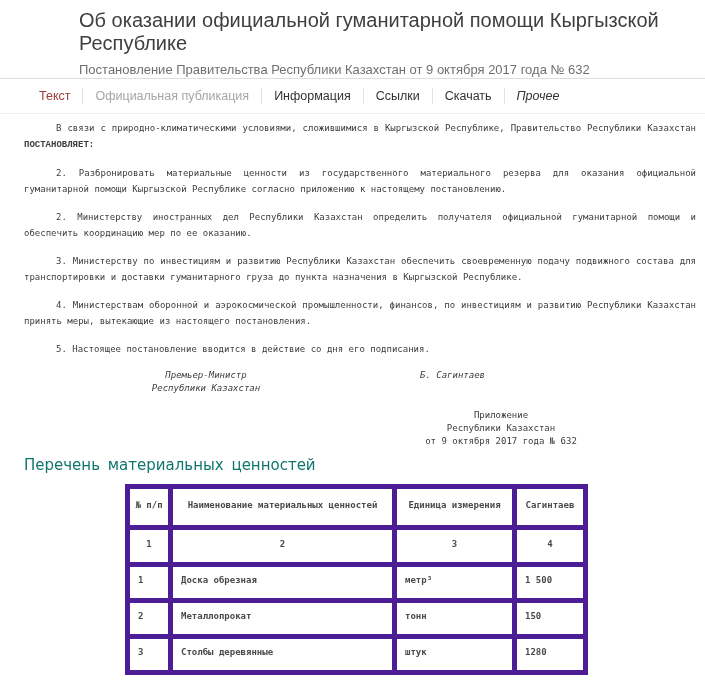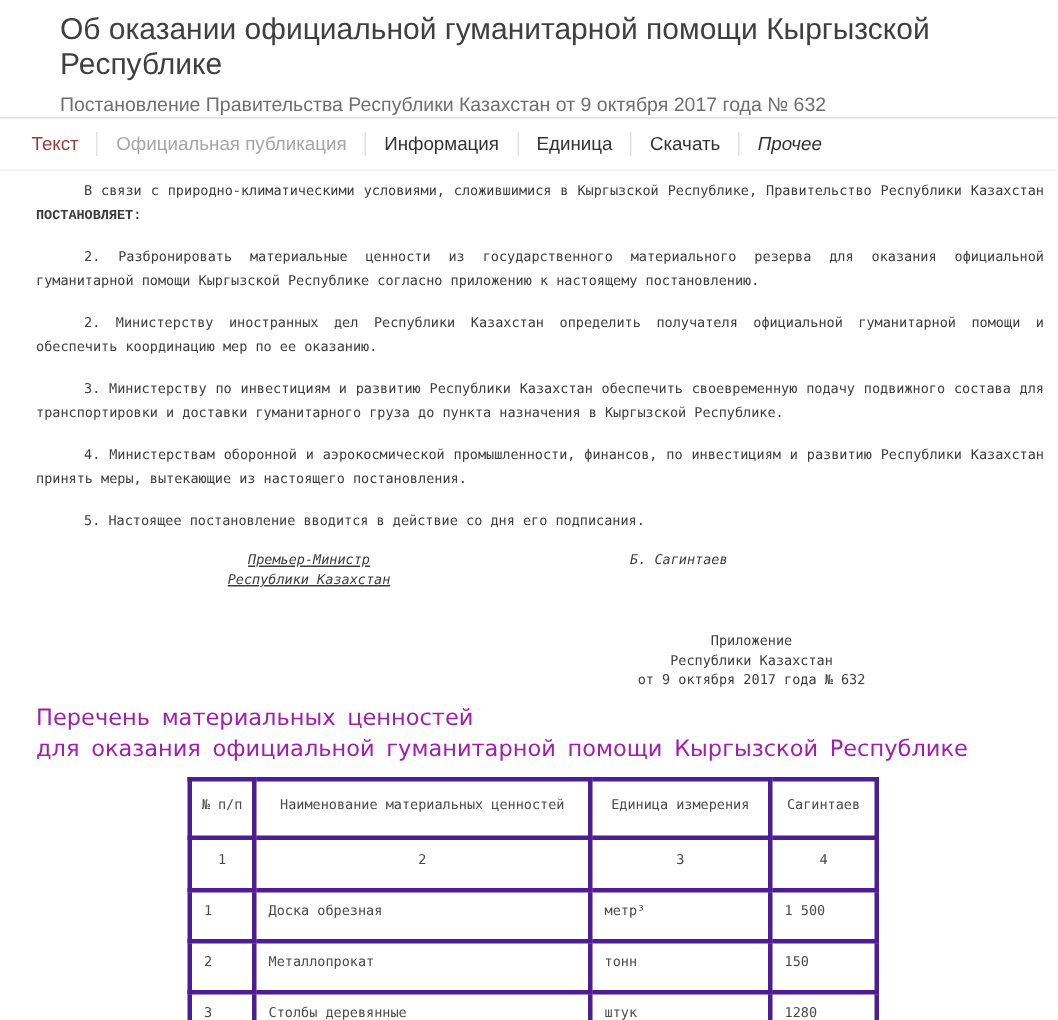--- a/index.html
+++ b/index.html
@@ -11,20 +11,21 @@
     width: 705px;
     height: 680px;
     overflow: hidden;
     font-family: "Liberation Sans", sans-serif;
     position: relative;
   }
 
   
   .header {
     padding: 9px 24px 0 40px;
+    margin-left: 39px;
   }
   .title {
     margin: 0;
     font-size: 20px;
     line-height: 23px;
     font-weight: 400;
     color: #3f3f3f;
     width: 600px;
   }
   .subtitle {
@@ -35,21 +36,21 @@
   }
 
   
   .tabbar {
     margin-top: 2px;
     height: 34px;
     border-top: 1px solid #dedede;
     border-bottom: 1px solid #f0f0f0;
     display: flex;
     align-items: center;
-    padding-left: 9px;
+    padding-left: 27px;
     background: #ffffff;
   }
   .tab {
     font-size: 12.5px;
     line-height: 14px;
     color: #333333;
     padding: 1px 12px;
     border-right: 1px solid #e2e2e2;
     cursor: pointer;
     white-space: nowrap;
@@ -81,62 +82,61 @@
   .signature {
     margin-top: 12px;
     display: flex;
     font-style: italic;
     line-height: 13px;
   }
   .sig-left {
     margin-left: 116px;
     width: 132px;
     text-align: center;
-    text-decoration: underline;
   }
   .sig-name {
     margin-left: 148px;
   }
 
   
   .annex-ref {
-    margin-top: 28px;
+    margin-top: 14px;
     margin-left: 352px;
     width: 250px;
     text-align: center;
     line-height: 12px;
   }
   .annex-ref div { margin: 0 0 1px 0; }
 
   
   .annex-title {
     margin: 8px 0 0 0;
     font-family: "DejaVu Sans", sans-serif;
     font-size: 15px;
     line-height: 21px;
     font-weight: 400;
-    color: #a21caf;
+    color: #0f766e;
     word-spacing: 3px;
   }
 
   
   table.materials {
     margin: 8px 0 0 101px;
     border-collapse: collapse;
     table-layout: fixed;
     font-family: "DejaVu Sans Mono", monospace;
     font-size: 9px;
     line-height: 12px;
     color: #4a4a4a;
   }
   table.materials th,
   table.materials td {
-    border: 3px solid #4c1d95;
+    border: 5px solid #4c1d95;
     vertical-align: top;
-    font-weight: normal;
+    font-weight: bold;
     overflow: hidden;
   }
   tr.head-row th {
     padding: 10px 4px 14px 4px;
     text-align: center;
   }
   tr.num-row td {
     padding: 8px 4px 12px 4px;
     text-align: center;
   }
@@ -150,21 +150,21 @@
 
 <div class="header">
   <h1 class="title">Об оказании официальной гуманитарной помощи Кыргызской Республике</h1>
   <div class="subtitle">Постановление Правительства Республики Казахстан от 9 октября 2017 года № 632</div>
 </div>
 
 <nav class="tabbar">
   <div class="tab active">Текст</div>
   <div class="tab muted">Официальная публикация</div>
   <div class="tab">Информация</div>
-  <div class="tab">Единица</div>
+  <div class="tab">Ссылки</div>
   <div class="tab">Скачать</div>
   <div class="tab">Прочее</div>
 </nav>
 
 <div class="content doc">
 
   <p class="para"><span>В связи с природно-климатическими условиями, сложившимися в Кыргызской Республике, Правительство Республики Казахстан</span> <b class="resolves">ПОСТАНОВЛЯЕТ:</b></p>
 
   <p class="para">2. Разбронировать материальные ценности из государственного материального резерва для оказания официальной гуманитарной помощи Кыргызской Республике согласно приложению к настоящему постановлению.</p>
   <p class="para">2. Министерству иностранных дел Республики Казахстан определить получателя официальной гуманитарной помощи и обеспечить координацию мер по ее оказанию.</p>
@@ -181,21 +181,20 @@
   </div>
 
   <div class="annex-ref">
     <div>Приложение</div>
     <div>Республики Казахстан</div>
     <div>от 9 октября 2017 года № 632</div>
   </div>
 
   <h2 class="annex-title">
     <div>Перечень материальных ценностей</div>
-    <div>для оказания официальной гуманитарной помощи Кыргызской Республике</div>
   </h2>
 
   <table class="materials">
     <colgroup>
       <col style="width:43px">
       <col style="width:224px">
       <col style="width:120px">
       <col style="width:71px">
     </colgroup>
     <thead>

